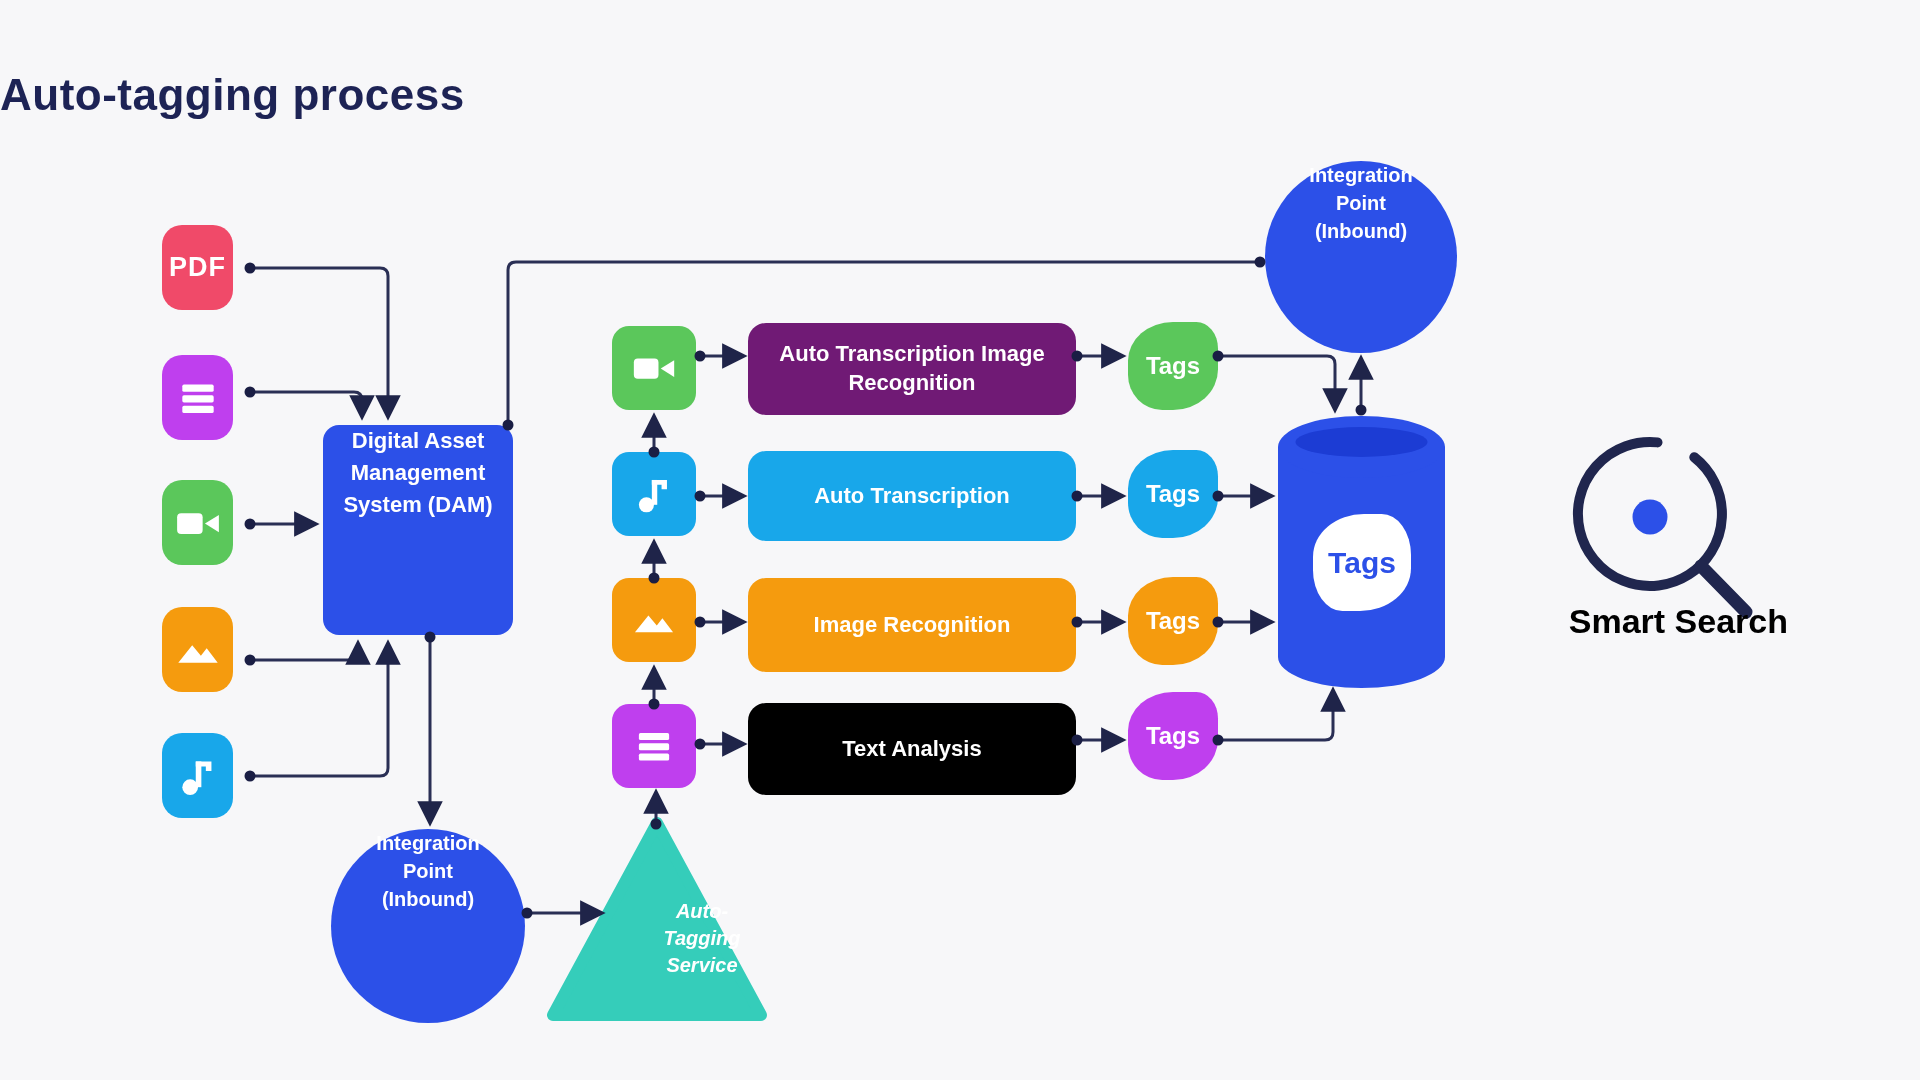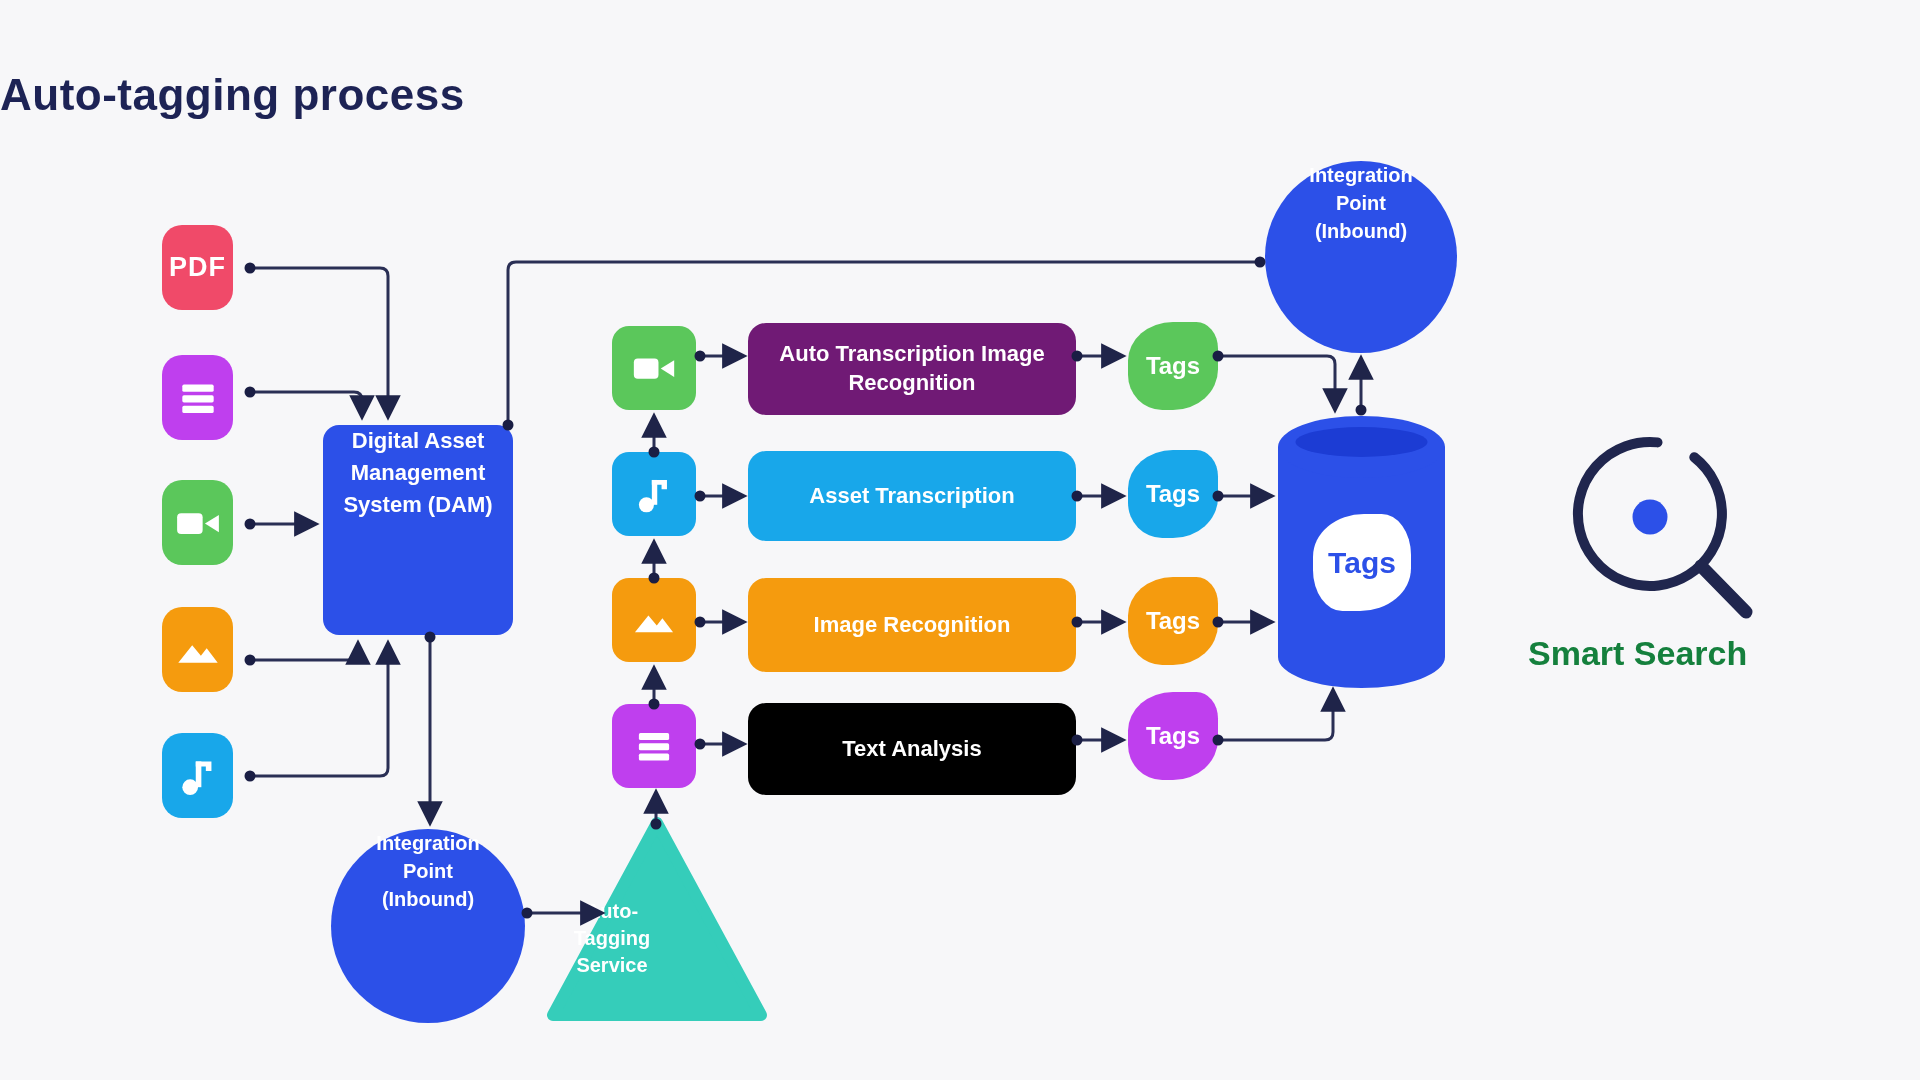--- a/index.html
+++ b/index.html
@@ -40,33 +40,33 @@
   .tagblob span{font-size:24px;}
   
   .circle{
     border-radius:50%;background:#2c50e8;
     display:flex;justify-content:center;
   }
   .circle span{display:block;width:130px;font-size:20px;line-height:1.4;}
   
   .tri-label{
     left:557px;top:868px;width:200px;height:140px;
-    display:flex;align-items:center;justify-content:flex-start;
+    display:flex;align-items:center;justify-content:flex-end;font-style:italic;
   }
   .tri-label span{font-size:20px;line-height:1.35;display:block;width:110px;}
   
   .cyl-blob{
     left:1313px;top:514px;width:98px;height:97px;background:#ffffff;
     border-radius:52% 30% 52% 30% / 44% 42% 44% 42%;
     display:flex;align-items:center;justify-content:center;
   }
   .cyl-blob span{color:#2c50e8;font-weight:bold;font-size:30px;}
   .search-label{
-    left:1528px;top:634px;width:260px;text-align:left;
-    font-size:34px;font-weight:bold;color:#15803d;
+    left:1528px;top:602px;width:260px;text-align:right;
+    font-size:34px;font-weight:bold;color:#000000;
   }
   .lines{left:0;top:0;pointer-events:none;}
 </style>
 </head>
 <body>
 
 <div class="abs title">Auto-tagging process</div>
 
 <div class="abs sq-icon lg" style="left:162px;top:225px;background:#f04a69;">
   <span class="pdf-label">PDF</span>
@@ -144,21 +144,21 @@
     <rect x="22" y="45" width="56" height="13" rx="3"></rect>
     <rect x="22" y="64" width="56" height="13" rx="3"></rect>
   </g>
     </svg>
 </div>
 
 <div class="abs svc" style="left:748px;top:323px;width:328px;height:92px;background:#701a75;">
   <span class="node-label">Auto Transcription Image Recognition</span>
 </div>
 <div class="abs svc" style="left:748px;top:451px;width:328px;height:90px;background:#18a7ea;">
-  <span class="node-label">Asset Transcription</span>
+  <span class="node-label">Auto Transcription</span>
 </div>
 <div class="abs svc" style="left:748px;top:578px;width:328px;height:94px;background:#f59b0e;">
   <span class="node-label">Image Recognition</span>
 </div>
 <div class="abs svc" style="left:748px;top:703px;width:328px;height:92px;background:#000000;">
   <span class="node-label">Text Analysis</span>
 </div>
 
 <div class="abs tagblob" style="left:1128px;top:322px;background:#5bc75b;">
   <span class="node-label">Tags</span>

